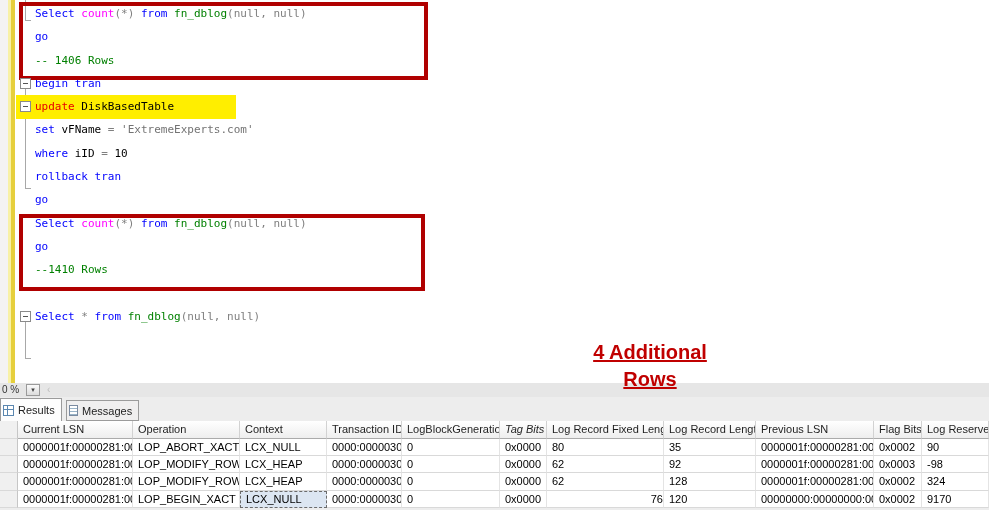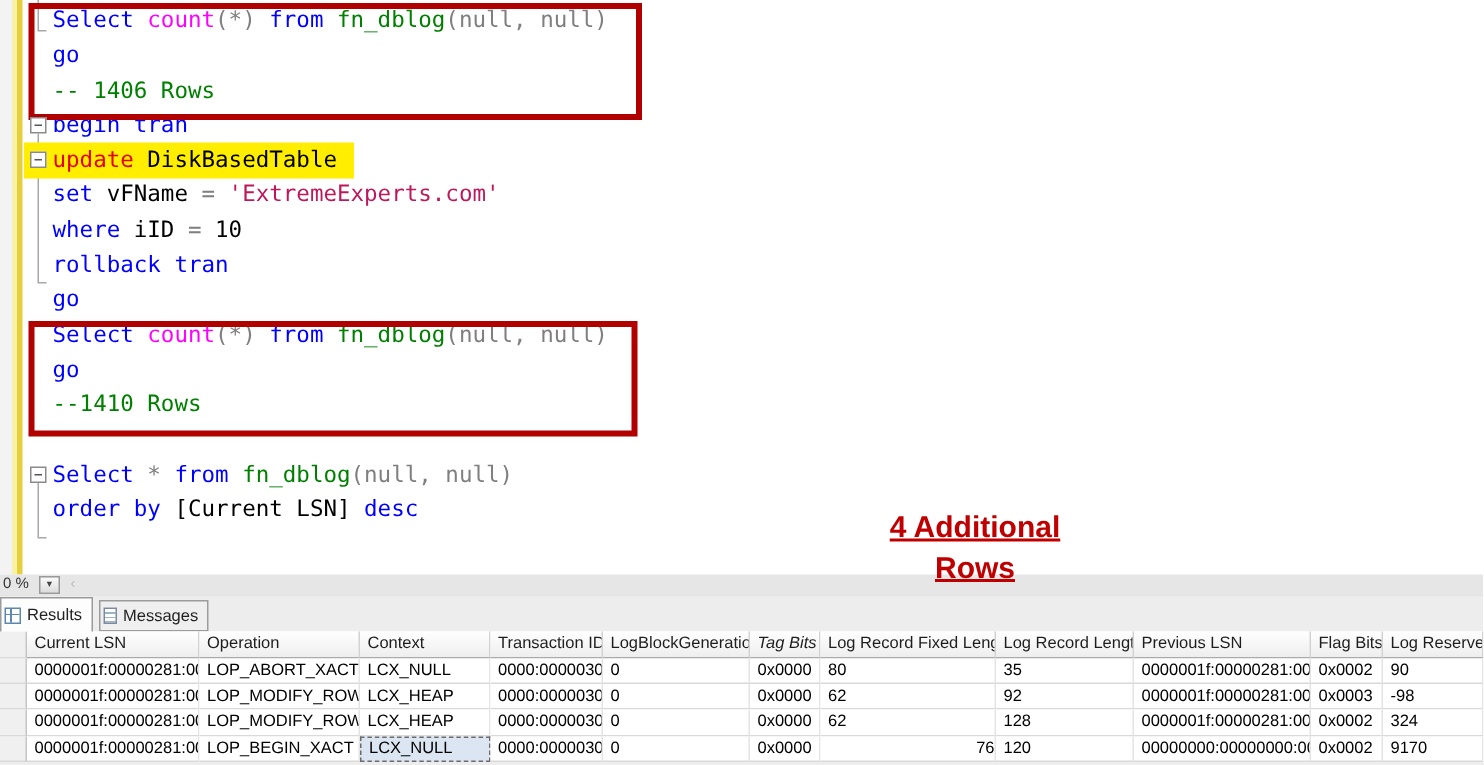--- a/index.html
+++ b/index.html
@@ -5,28 +5,28 @@
   html,body{margin:0;padding:0;background:#fff;}
   #canvas{position:relative;width:989px;height:510px;overflow:hidden;
           font-family:"Liberation Sans",sans-serif;background:#fff;}
 
   
   #editor{position:absolute;left:0;top:0;width:989px;height:383px;background:#fff;}
   #gutter{position:absolute;left:0;top:0;width:8px;height:383px;background:#f4f3f3;}
   #change-bar{position:absolute;left:8px;top:0;width:7px;height:383px;
               background:linear-gradient(to right,#f8f1a6 0 45%,#e6cf3c 45%);}
   #code-lines{position:absolute;left:35px;top:2px;
-              font-family:"DejaVu Sans Mono",monospace;font-size:15px;}
+              font-family:"DejaVu Sans Mono",monospace;font-size:11px;}
   .code-line{height:23.3px;line-height:23.3px;white-space:pre;}
   .tok-kw{color:#0000ff;}
   .tok-fn{color:#ff00ff;}
   .tok-gr{color:#7f7f7f;}
   .tok-tbl{color:#008000;}
   .tok-cm{color:#008000;}
-  .tok-str{color:#be185d;}
+  .tok-str{color:#737373;}
   .tok-id{color:#000;}
   .tok-upd{color:#e80000;}
 
   .fold-box{position:absolute;left:20px;width:11px;height:11px;background:#fff;
             border:1px solid #8a8a8a;box-sizing:border-box;z-index:5;}
   .fold-box::after{content:"";position:absolute;left:2px;top:4px;width:5px;height:1px;background:#555;}
   .scope-line{position:absolute;left:25px;width:1px;background:#a8a8a8;}
   .scope-corner{position:absolute;left:25px;width:6px;height:1px;background:#a8a8a8;}
 
   .anno-box{position:absolute;border:4px solid #b00000;box-sizing:border-box;z-index:4;}
@@ -104,21 +104,20 @@
         <div class="code-line"><span class="tok-upd">update </span><span class="tok-id">DiskBasedTable</span></div>
         <div class="code-line"><span class="tok-kw">set </span><span class="tok-id">vFName </span><span class="tok-gr">= </span><span class="tok-str">'ExtremeExperts.com'</span></div>
         <div class="code-line"><span class="tok-kw">where </span><span class="tok-id">iID </span><span class="tok-gr">= </span><span class="tok-id">10</span></div>
         <div class="code-line"><span class="tok-kw">rollback tran</span></div>
         <div class="code-line"><span class="tok-kw">go</span></div>
         <div class="code-line"><span class="tok-kw">Select </span><span class="tok-fn">count</span><span class="tok-gr">(*) </span><span class="tok-kw">from </span><span class="tok-tbl">fn_dblog</span><span class="tok-gr">(null, null)</span></div>
         <div class="code-line"><span class="tok-kw">go</span></div>
         <div class="code-line"><span class="tok-cm">--1410 Rows</span></div>
         <div class="code-line"></div>
         <div class="code-line"><span class="tok-kw">Select </span><span class="tok-gr">* </span><span class="tok-kw">from </span><span class="tok-tbl">fn_dblog</span><span class="tok-gr">(null, null)</span></div>
-        <div class="code-line"><span class="tok-kw">order by </span><span class="tok-id">[Current LSN] </span><span class="tok-kw">desc</span></div>
       </div>
 
     <div class="anno-box" style="left:19px;top:2px;width:409px;height:78px;"></div>
     <div class="anno-box" style="left:19px;top:214px;width:406px;height:77px;"></div>
   </div>
 
   <div id="annotation-rows">
     <div class="ul">4 Additional</div>
     <div class="ul">Rows</div>
   </div>

